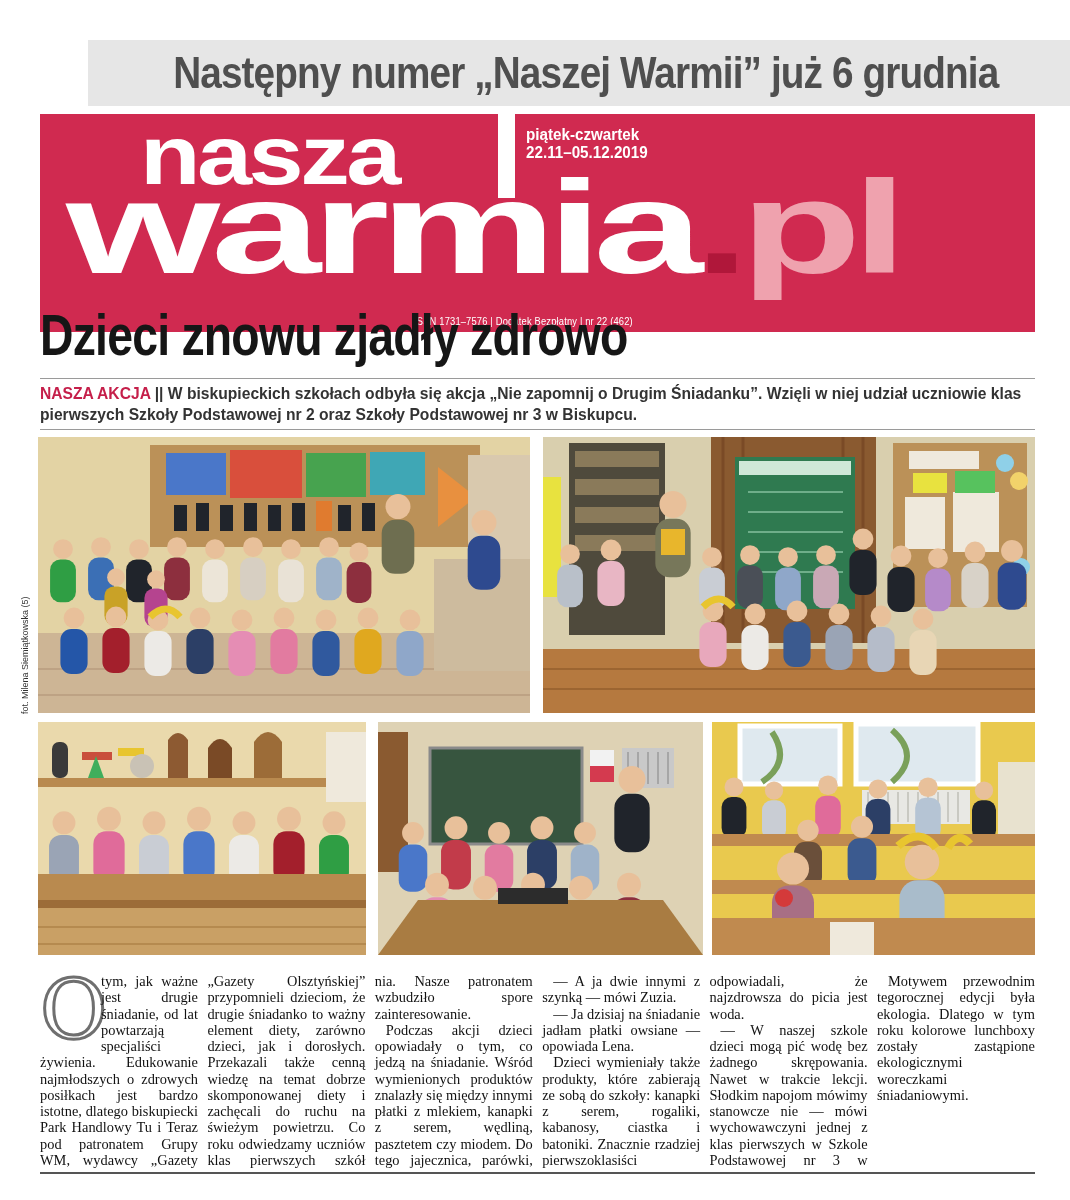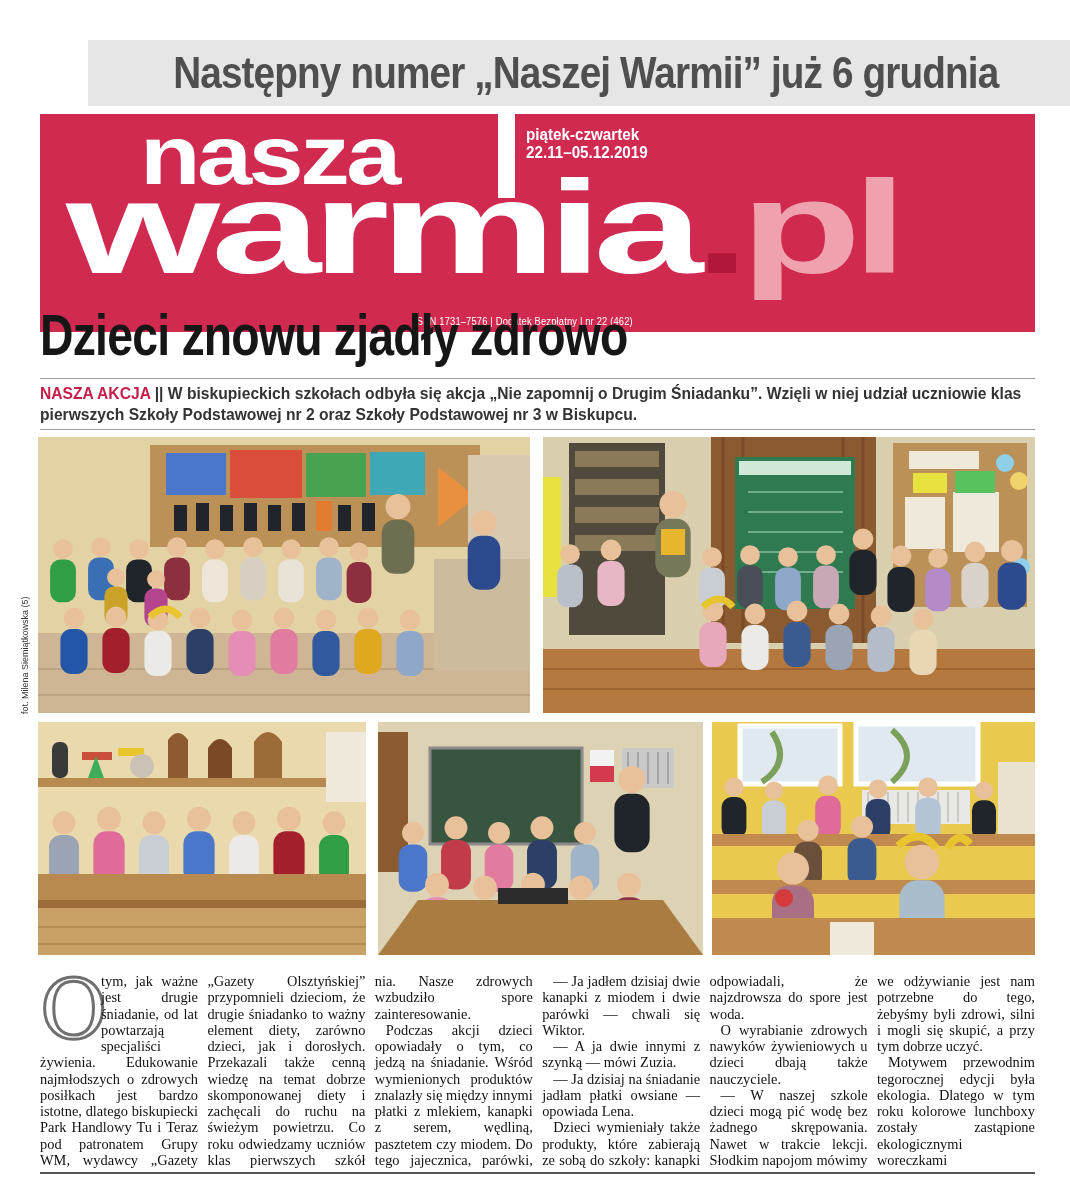--- a/index.html
+++ b/index.html
@@ -280,38 +280,35 @@
   <div class="credit">fot. Milena Siemiątkowska (5)</div>
 
   <div class="body-cols">
     <div class="col">
       <p><span class="dropcap">O</span><span>tym, jak ważne jest drugie śniadanie, od lat powtarzają specjaliści żywienia. Edukowanie najmłodszych o zdrowych posiłkach jest bardzo istotne, dlatego biskupiecki Park Handlowy Tu i Teraz pod patronatem Grupy WM, wydawcy „Gazety Olsztyńskiej” i „Naszego Olsztyniaka” po raz kolejny zorganizował akcję „Nie zapomnij o drugim śniadanku”. Przedstawiciele</span></p>
     </div>
     <div class="col">
       <p>„Gazety Olsztyńskiej” przypomnieli dzieciom, że drugie śniadanko to ważny element diety, zarówno dzieci, jak i dorosłych. Przekazali także cenną wiedzę na temat dobrze skomponowanej diety i zachęcali do ruchu na świeżym powietrzu. Co roku odwiedzamy uczniów klas pierwszych szkół podstawowych nr 2 i 3 w Biskupcu. To miłe spotkanie przy smacznym posiłku jest okazją do rozmowy na temat prawidłowego odżywia-</p>
     </div>
     <div class="col">
-      <p>nia. Nasze zdrowych wzbudziło spore zainteresowanie.</p>
+      <p>nia. Nasze patronatem wzbudziło spore zainteresowanie.</p>
       <p class="ind">Podczas akcji dzieci opowiadały o tym, co jedzą na śniadanie. Wśród wymienionych produktów znalazły się między innymi płatki z mlekiem, kanapki z serem, wędliną, pasztetem czy miodem. Do tego jajecznica, parówki, tosty i naleśniki.</p>
 
     </div>
     <div class="col">
-      <p class="ind">— Ja jadłem dzisiaj dwie kanapki z miodem i dwie parówki — chwali się Wiktor.</p>
       <p class="ind">— A ja dwie innymi z szynką — mówi Zuzia.</p>
       <p class="ind">— Ja dzisiaj na śniadanie jadłam płatki owsiane — opowiada Lena.</p>
       <p class="ind">Dzieci wymieniały także produkty, które zabierają ze sobą do szkoły: kanapki z serem, rogaliki, kabanosy, ciastka i batoniki. Znacznie rzadziej pierwszoklasiści wymieniali owoce i warzywa. Za to chórem</p>
     </div>
     <div class="col">
-      <p>odpowiadali, że najzdrowsza do spore jest woda.</p>
-      <p class="ind">O wyrabianie zdrowych nawyków żywieniowych u dzieci dbają także nauczyciele.</p>
+      <p>odpowiadali, że najzdrowsza do picia jest woda.</p>
       <p class="ind">— W naszej szkole dzieci mogą pić wodę bez żadnego skrępowania. Nawet w trakcie lekcji. Słodkim napojom mówimy stanowcze nie — mówi wychowawczyni jednej z klas pierwszych w Szkole Podstawowej nr 3 w Biskupcu.</p>
 
     </div>
     <div class="col">
-      <p>we odżywianie jest nam potrzebne do tego, żebyśmy byli zdrowi, silni i mogli się skupić, a przy tym dobrze uczyć.</p>
       <p class="ind">Motywem przewodnim tegorocznej edycji była ekologia. Dlatego w tym roku kolorowe lunchboxy zostały zastąpione ekologicznymi woreczkami śniadaniowymi.</p>
 
     </div>
   </div>
 
   <div class="rule rule-bottom"></div>
 
 </div>
 
 </body></html>

